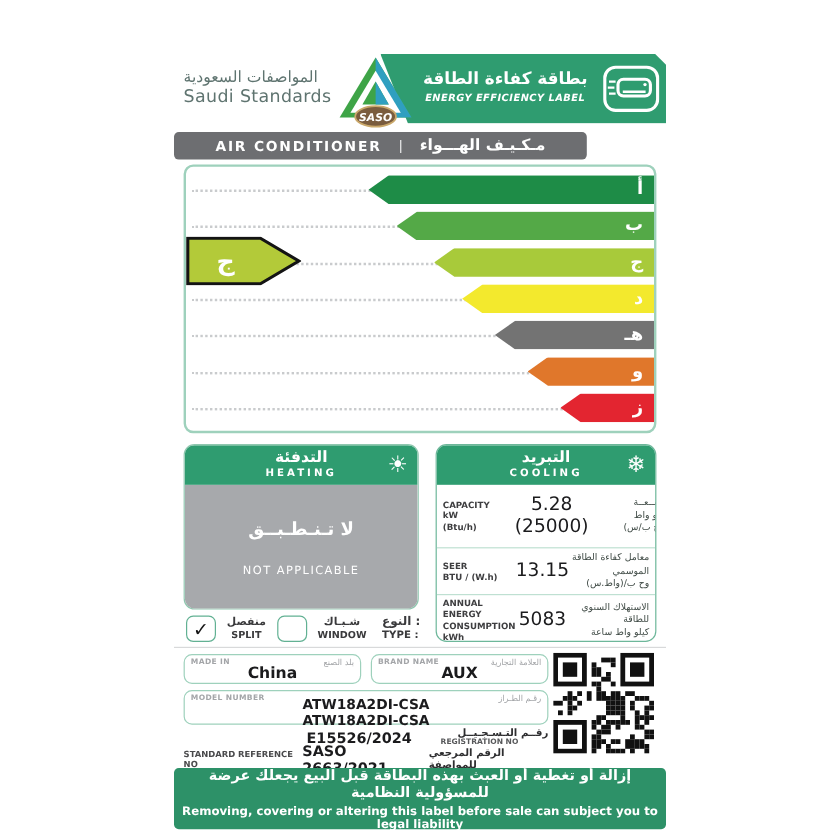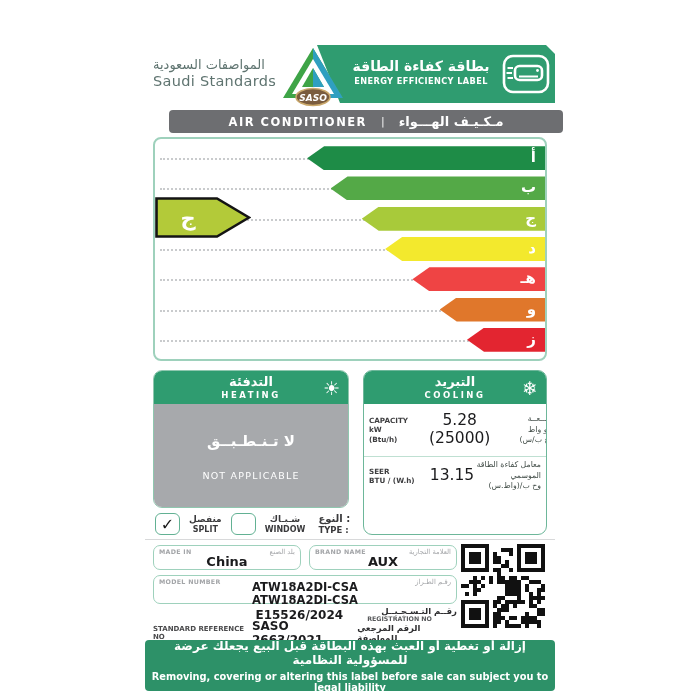--- a/index.html
+++ b/index.html
@@ -11,25 +11,25 @@
   
   .hdr { position:absolute; left:0; top:0; width:410px; height:58px; }
   .hdr-green { position:absolute; left:172px; top:0; width:238px; height:58px; background:#2f9c70;
                clip-path:polygon(0 0, calc(100% - 9px) 0, 100% 9px, 100% 100%, 23px 100%); }
   .org { position:absolute; left:8px; top:12px; width:125px; color:#5f7470; line-height:1.2; }
   .org .ar { font-size:13px; font-weight:normal; }
   .org .en { font-size:14.5px; letter-spacing:.3px; }
   .saso-logo { position:absolute; left:136px; top:1px; width:64px; height:62px; }
   .hdr-title { position:absolute; left:200px; top:13px; width:152px; text-align:center; color:#fff; }
   .hdr-title .ar { font-size:14px; font-weight:bold; }
-  .hdr-title .en { font-size:8.2px; letter-spacing:.4px; margin-top:2px; font-weight:bold; }
+  .hdr-title .en { font-size:8.2px; letter-spacing:.4px; margin-top:2px; font-weight:bold;font-style:italic; }
   .ac-icon { position:absolute; right:5px; top:9px; width:48px; height:40px; }
 
   
-  .prod-bar { position:absolute; left:24px; top:65px; width:394px; height:23px; background:#6d6e71;
+  .prod-bar { position:absolute; left:0; top:65px; width:344px; height:23px; background:#6d6e71;
               border-radius:4px; display:flex; align-items:center; justify-content:center; gap:14px; color:#fff; }
   .prod-bar .en { font-size:11.5px; font-weight:bold; letter-spacing:1.5px; }
   .prod-bar .sep { font-size:11px; opacity:.9; }
   .prod-bar .ar { font-size:13px; font-weight:bold; }
 
   
   .scale { position:absolute; left:8px; top:92px; width:394px; height:224px;
            border:2px solid #9ed1bc; border-radius:8px; background:#fff;
            display:flex; flex-direction:column; justify-content:space-around; padding:4px 0; }
   .srow { position:relative; height:26px; }
@@ -173,21 +173,21 @@
         </div>
       </div>
       <div class="srow">
         <div class="leader"></div>
         <div class="arrow" style="width: 41%; background: rgb(243, 233, 45);">
           <span class="letter">د</span>
         </div>
       </div>
       <div class="srow">
         <div class="leader"></div>
-        <div class="arrow" style="width: 34%; background: #ef4444;">
+        <div class="arrow" style="width: 34%; background: #737373;">
           <span class="letter">هـ</span>
         </div>
       </div>
       <div class="srow">
         <div class="leader"></div>
         <div class="arrow" style="width: 27%; background: rgb(224, 119, 43);">
           <span class="letter">و</span>
         </div>
       </div>
       <div class="srow">
@@ -238,20 +238,33 @@
       </div>
       <div class="crow r2">
         <div class="en">
           <div>SEER</div>
           <div>BTU / (W.h)</div>
         </div>
         <div class="val">13.15</div>
         <div class="ar">
           <div>معامل كفاءة الطاقة الموسمي</div>
           <div>وح ب/(واط.س)</div>
+        </div>
+      </div>
+      <div class="crow r3">
+        <div class="en">
+          <div>ANNUAL ENERGY</div>
+          <div>CONSUMPTION</div>
+          <div>kWh</div>
+        </div>
+        <div class="val">5083</div>
+        <div class="ar">
+          <div>الاستهلاك السنوي</div>
+          <div>للطاقة</div>
+          <div>كيلو واط ساعة</div>
         </div>
       </div>
     </div>
 
     <div class="type-row">
       <div class="cbx">
         <span>✓</span>
       </div>
       <div class="opt-lbl">
         <div class="ar">منفصل</div>

